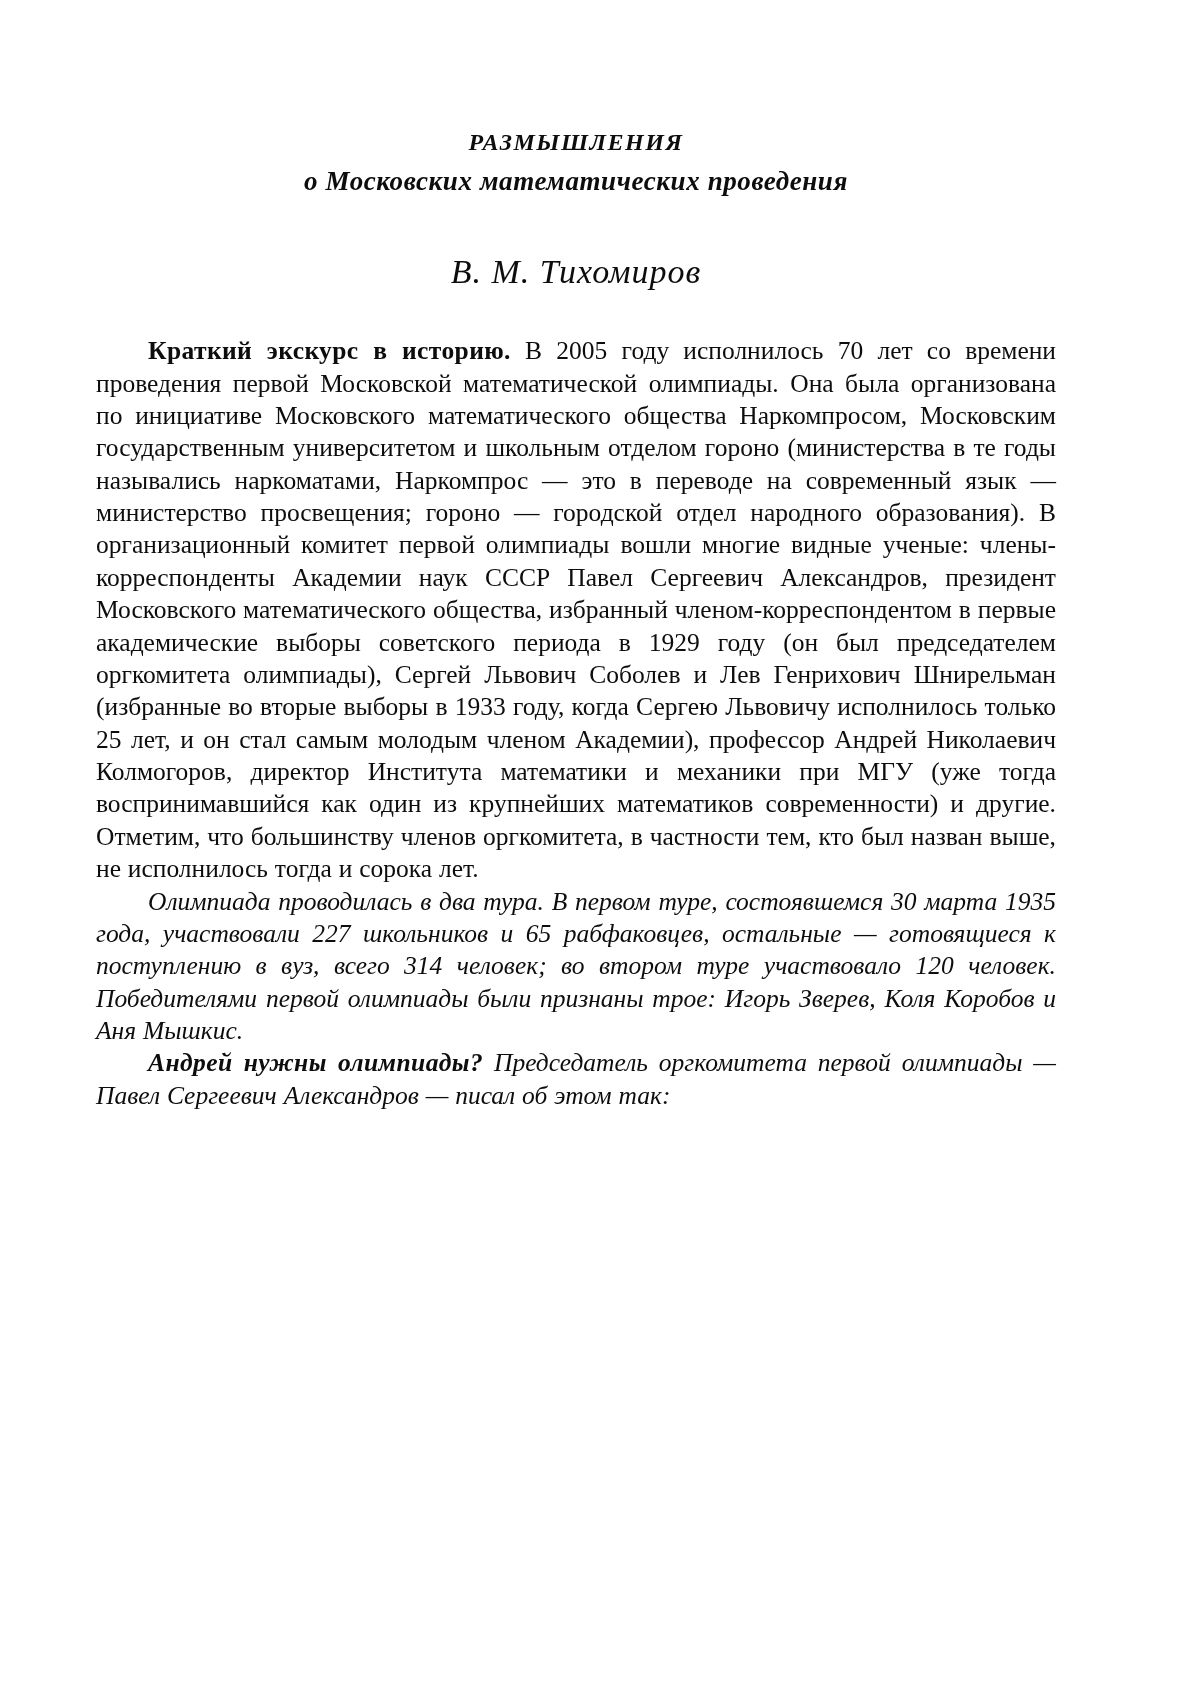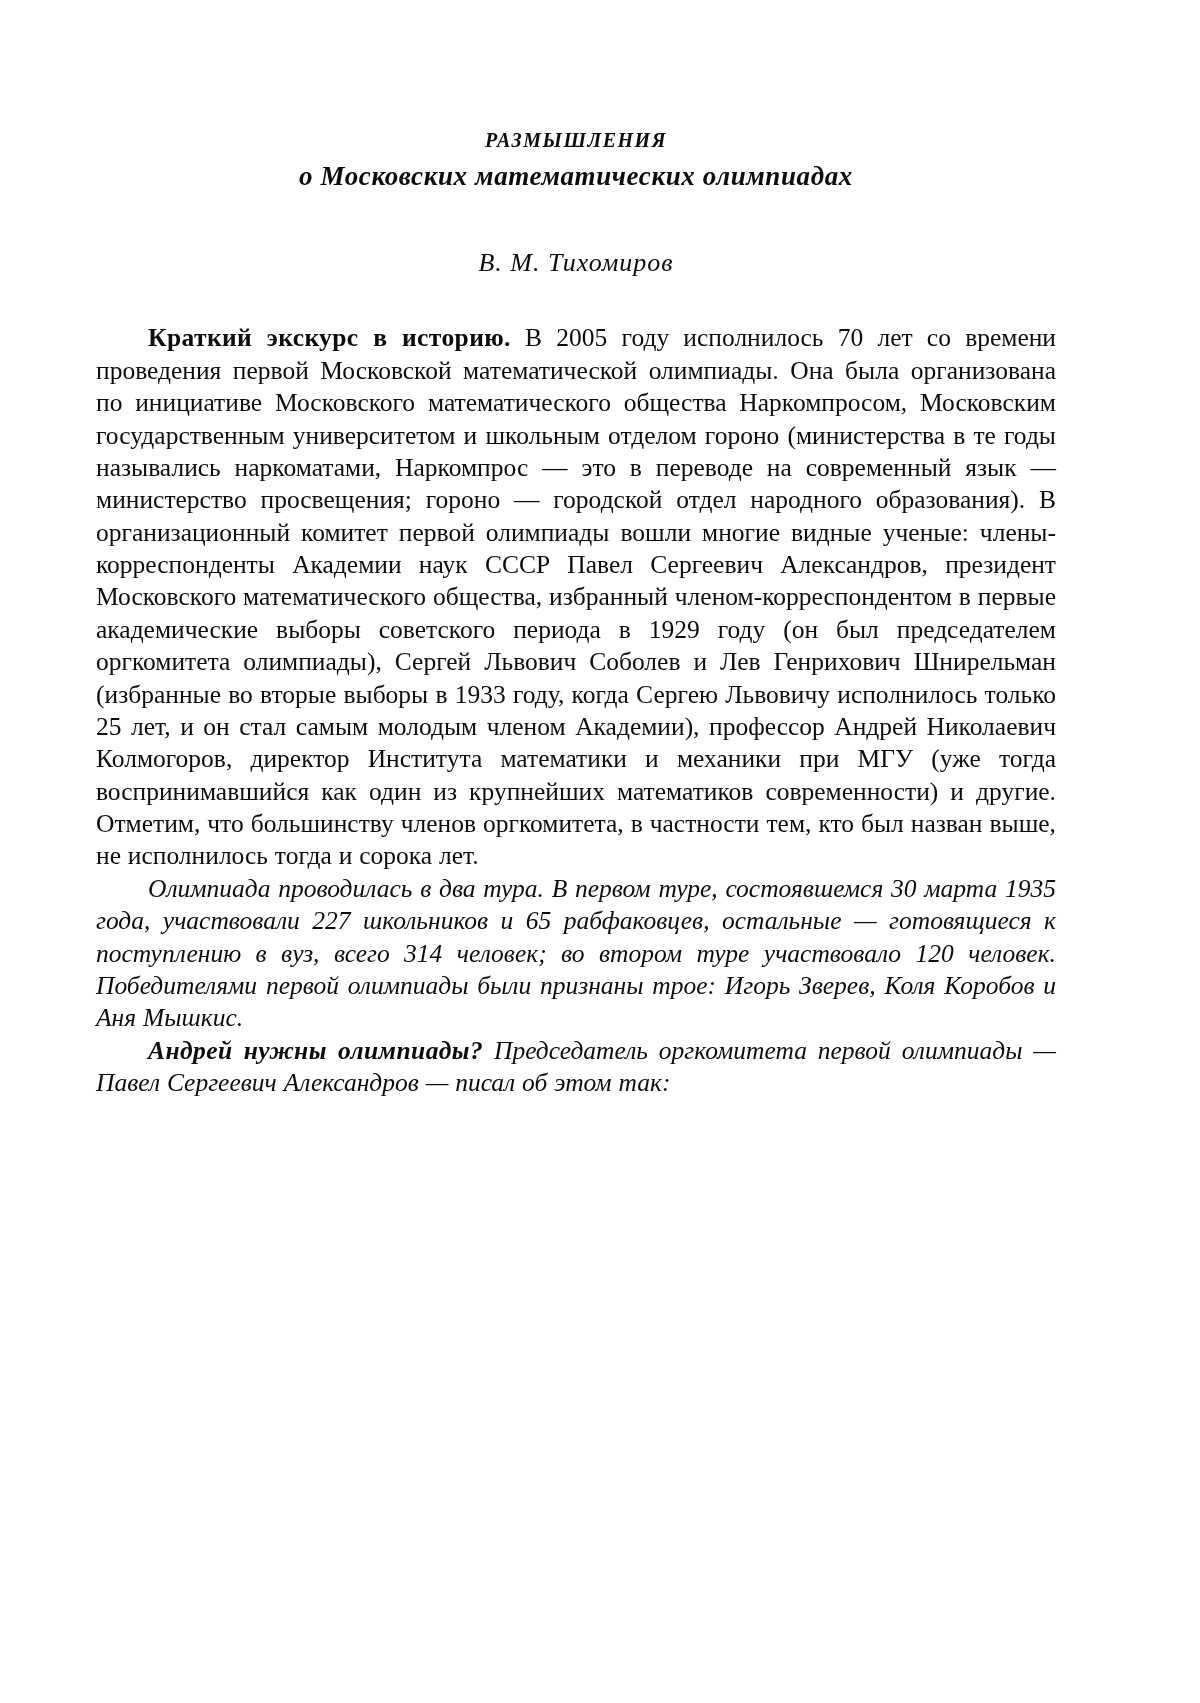--- a/index.html
+++ b/index.html
@@ -19,38 +19,38 @@
   .content {
     position: absolute;
     left: 96px;
     top: 128px;
     width: 960px;
   }
   .title-main {
     text-align: center;
     font-weight: bold;
     font-style: italic;
-    font-size: 20px;
+    font-size: 24px;
     letter-spacing: 1.5px;
     margin: 0 0 8px 0;
     line-height: 1.2;
   }
   .title-sub {
     text-align: center;
     font-weight: bold;
     font-style: italic;
     font-size: 27px;
     letter-spacing: 0.6px;
     margin: 0 0 56px 0;
     line-height: 1.2;
   }
   .author {
     text-align: center;
     font-style: italic;
-    font-size: 26px;
+    font-size: 34px;
     letter-spacing: 1px;
     margin: 0 0 44px 0;
   }
   p.body {
     margin: 0;
     font-size: 25.5px;
     line-height: 1.27;
     text-align: justify;
     text-indent: 52px;
     -webkit-hyphens: none;
@@ -67,21 +67,21 @@
   }
 </style>
 </head>
 <body>
 
 <div class="page">
   <div class="content">
 
     <h1 class="title-main">РАЗМЫШЛЕНИЯ</h1>
 
-    <h2 class="title-sub">о Московских математических олимпиадах</h2>
+    <h2 class="title-sub">о Московских математических проведения</h2>
 
     <div class="author">В. М. Тихомиров</div>
 
     <p class="body"><span class="lead">Краткий экскурс в историю.</span><span> В 2005 году исполнилось 70 лет со времени проведения первой Московской математической олимпиады. Она была организована по инициативе Московского математического общества Наркомпросом, Московским государственным университетом и школьным отделом гороно (министерства в те годы назывались наркоматами, Наркомпрос — это в переводе на современный язык — министерство просвещения; гороно — городской отдел народного образования). В организационный комитет первой олимпиады вошли многие видные ученые: члены-корреспонденты Академии наук СССР Павел Сергеевич Александров, президент Московского математического общества, избранный членом-корреспондентом в первые академические выборы советского периода в 1929 году (он был председателем оргкомитета олимпиады), Сергей Львович Соболев и Лев Генрихович Шнирельман (избранные во вторые выборы в 1933 году, когда Сергею Львовичу исполнилось только 25 лет, и он стал самым молодым членом Академии), профессор Андрей Николаевич Колмогоров, директор Института математики и механики при МГУ (уже тогда воспринимавшийся как один из крупнейших математиков современности) и другие. Отметим, что большинству членов оргкомитета, в частности тем, кто был назван выше, не исполнилось тогда и сорока лет.</span></p>
 
     <p class="body"><span>Олимпиада проводилась в два тура. В первом туре, состоявшемся 30 марта 1935 года, участвовали 227 школьников и 65 рабфаковцев, остальные — готовящиеся к поступлению в вуз, всего 314 человек; во втором туре участвовало 120 человек. Победителями первой олимпиады были признаны трое: Игорь Зверев, Коля Коробов и Аня Мышкис.</span></p>
 
     <p class="body"><span class="lead">Андрей нужны олимпиады?</span><span> Председатель оргкомитета первой олимпиады — Павел Сергеевич Александров — писал об этом так:</span></p>
 
   </div>

